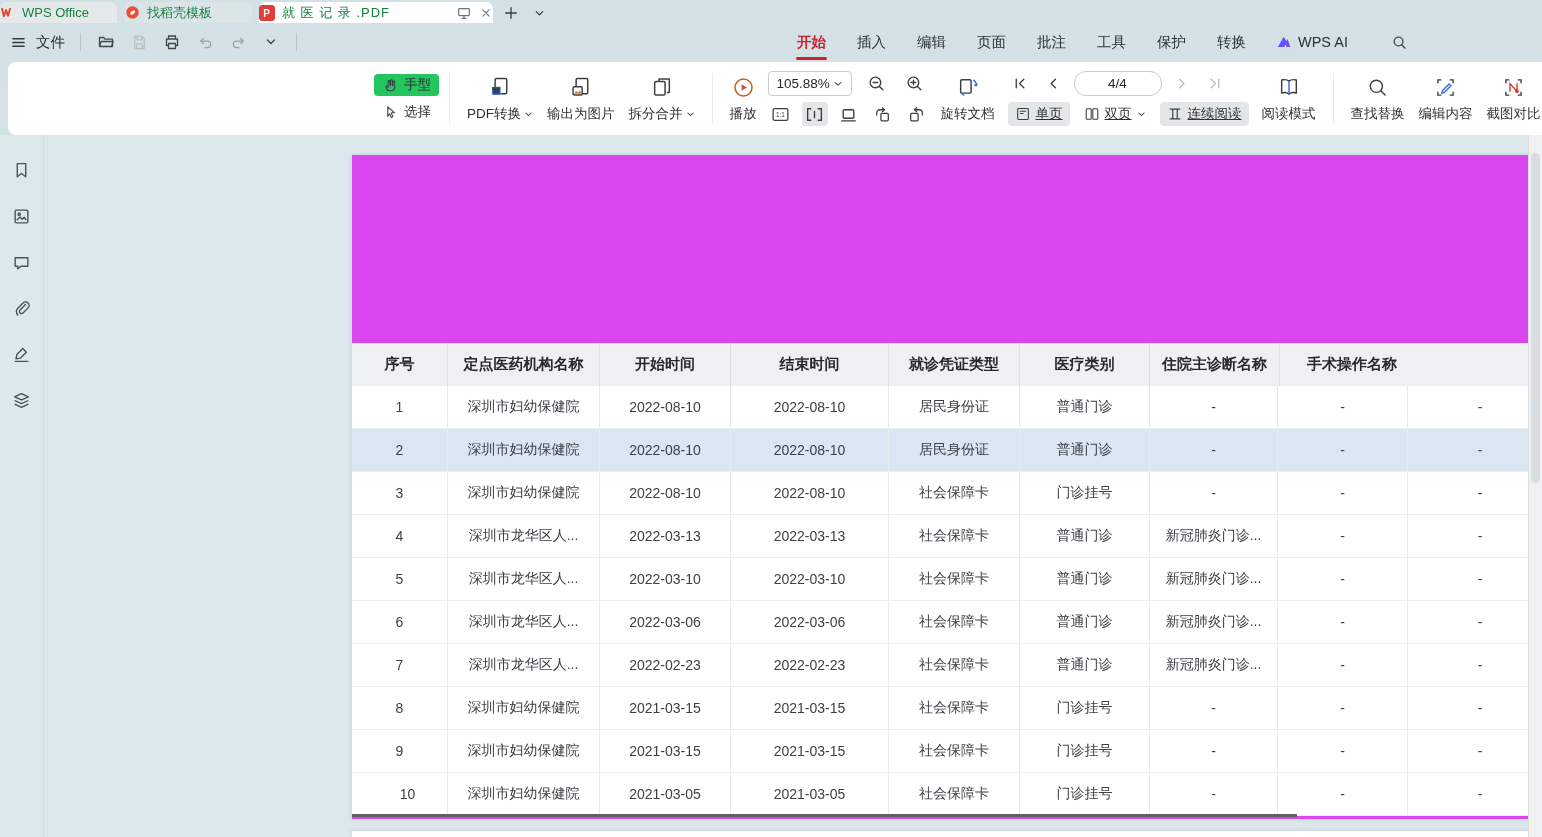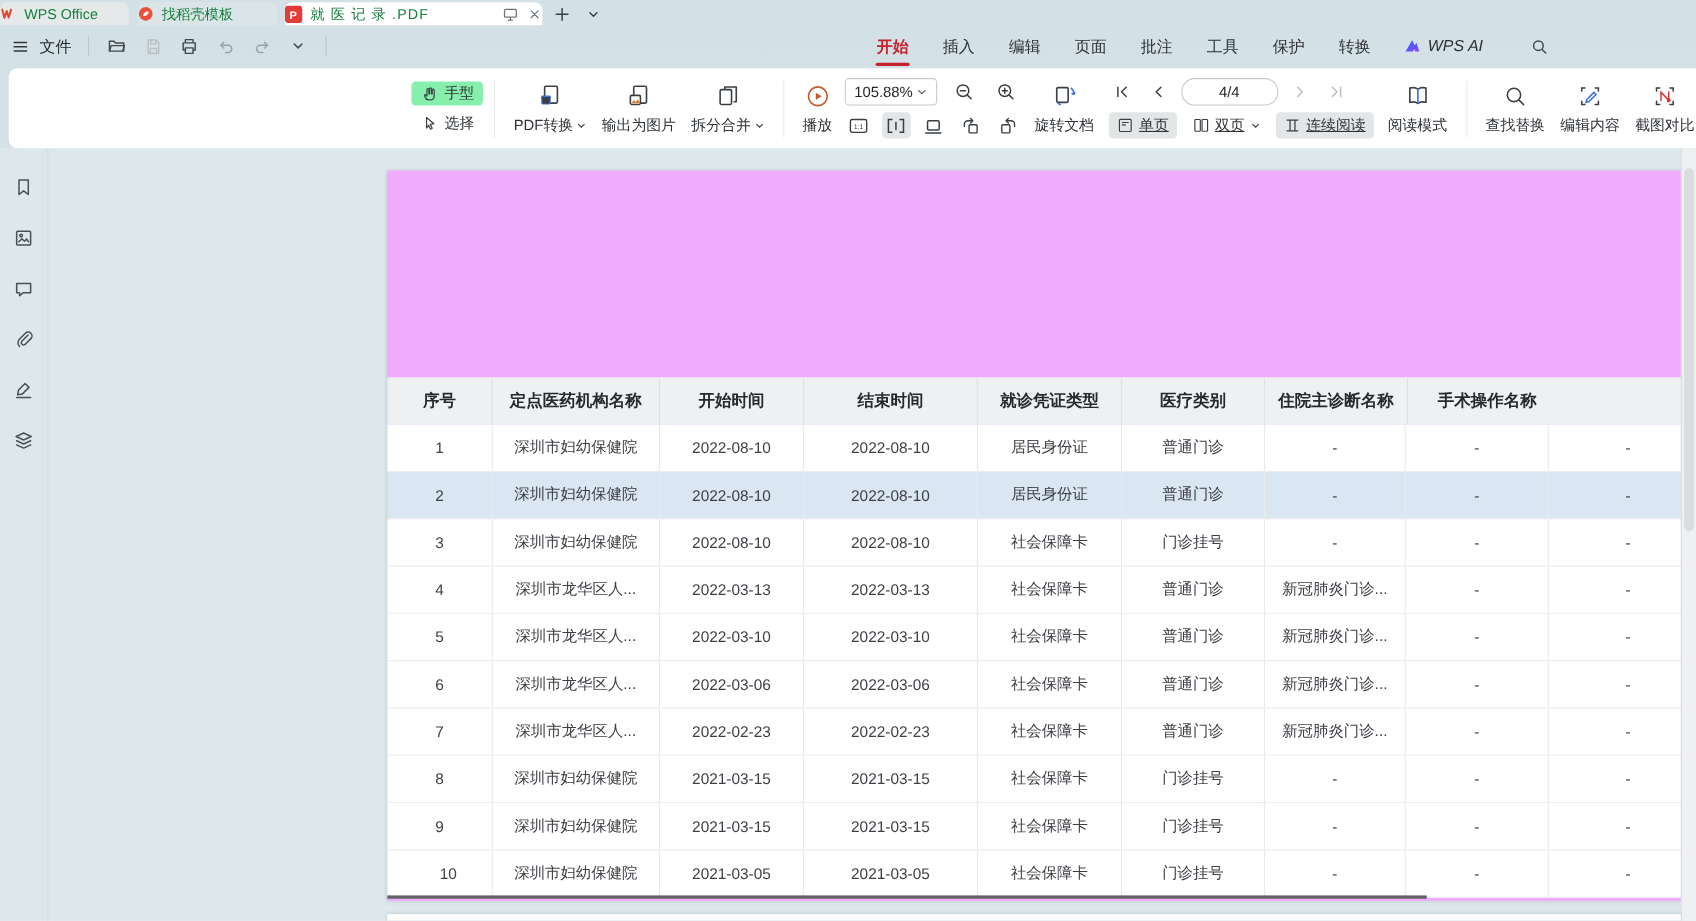--- a/index.html
+++ b/index.html
@@ -24,32 +24,32 @@
     display:flex; align-items:center; }
   .qa { display:flex; align-items:center; gap:9px; padding-left:10px; }
   .qa .lbl { font-size:14.5px; color:#26292c; margin-right:2px; }
   .qa-div { width:1px; height:18px; background:#b9c6cb; margin:0 4px; }
   .qabtn { width:24px; height:24px; display:flex; align-items:center; justify-content:center; border-radius:4px; }
   .menus { display:flex; align-items:center; gap:29px; margin-left:495px; }
   .menu { font-size:14.5px; color:#2c3033; padding:4px 1px; position:relative; }
   .menu.active { color:#c7232f; font-weight:bold; }
   .menu.active::after { content:""; position:absolute; left:0; right:0; bottom:-4px; height:3px;
     border-radius:2px; background:#c7232f; }
-  .ai-item { display:flex; align-items:center; gap:6px; font-size:14.5px; color:#2c3033;font-style:italic; }
+  .ai-item { display:flex; align-items:center; gap:6px; font-size:14.5px; color:#2c3033; }
   .menusearch { margin-left:14px; }
 
   
   .toolbar { position:absolute; left:8px; top:62px; width:1534px; height:73px;
     background:#ffffff; border-radius:8px 0 0 8px; display:flex; align-items:center; }
   .tb-spacer { width:366px; flex:none; }
   .tb-div { width:1px; height:52px; background:#e8eaeb; margin:0 10px; flex:none; }
   .tool-col { display:flex; flex-direction:column; gap:5px; flex:none; }
   .tool-item { display:flex; align-items:center; gap:6px; padding:2px 8px; border-radius:4px;
     font-size:13.5px; color:#2e3236; }
-  .tool-item.on { background:#86efac; }
+  .tool-item.on { background:#22c55e; }
   .tb-big { display:flex; flex-direction:column; align-items:center; gap:7px; padding:0 7px;
     font-size:13.5px; color:#2e3236; flex:none; }
   .tb-big .icbox { height:24px; display:flex; align-items:flex-end; }
   .tb-lblrow { display:flex; align-items:center; gap:3px; }
   .zoomcol { display:flex; flex-direction:column; gap:6px; flex:none; margin:12px 4px; }
   .zrow { display:flex; align-items:center; gap:12px; }
   .zoombox { width:84px; height:25px; border:1px solid #c6cbce; border-radius:4px;
     display:flex; align-items:center; justify-content:space-between; padding:0 8px; font-size:13.5px; color:#24282b; }
   .irow { display:flex; align-items:center; gap:8px; }
   .iconbtn { width:26px; height:24px; display:flex; align-items:center; justify-content:center; border-radius:4px; }
@@ -63,21 +63,21 @@
   .chip.on { background:#e3e6e7; }
 
   
   .workarea { position:absolute; left:0; top:135px; width:1542px; height:702px; background:#dce8eb; }
   .sidebar { position:absolute; left:0; top:0; width:44px; height:702px;
     border-right:1px solid #cfdce0; display:flex; flex-direction:column; align-items:center;
     padding-top:22px; gap:20px; }
   .sbtn { width:26px; height:26px; display:flex; align-items:center; justify-content:center; }
 
   .page { position:absolute; left:352px; top:20px; width:1190px; height:664px;
-    background:#f0abfc; box-shadow:0 0 4px rgba(60,80,90,.18); overflow:hidden; }
+    background:#d946ef; box-shadow:0 0 4px rgba(60,80,90,.18); overflow:hidden; }
   .page-next { position:absolute; left:352px; top:696px; width:1190px; height:6px;
     background:#ffffff; box-shadow:0 0 4px rgba(60,80,90,.18); }
 
   .dtable { position:absolute; left:0; top:188px; width:1210px; }
   .thr { display:flex; height:43px; background:#eef0f2; }
   .th { display:flex; align-items:center; justify-content:center; font-size:15px; font-weight:bold;
     color:#26292d; border-right:1px solid #dfe1e4; flex:none; }
   .th:last-child { border-right:none; }
   .trw { display:flex; height:43px; border-bottom:1px solid #ecedef; background:#fff; }
   .trw.hl { background:#dbe6f3; }

